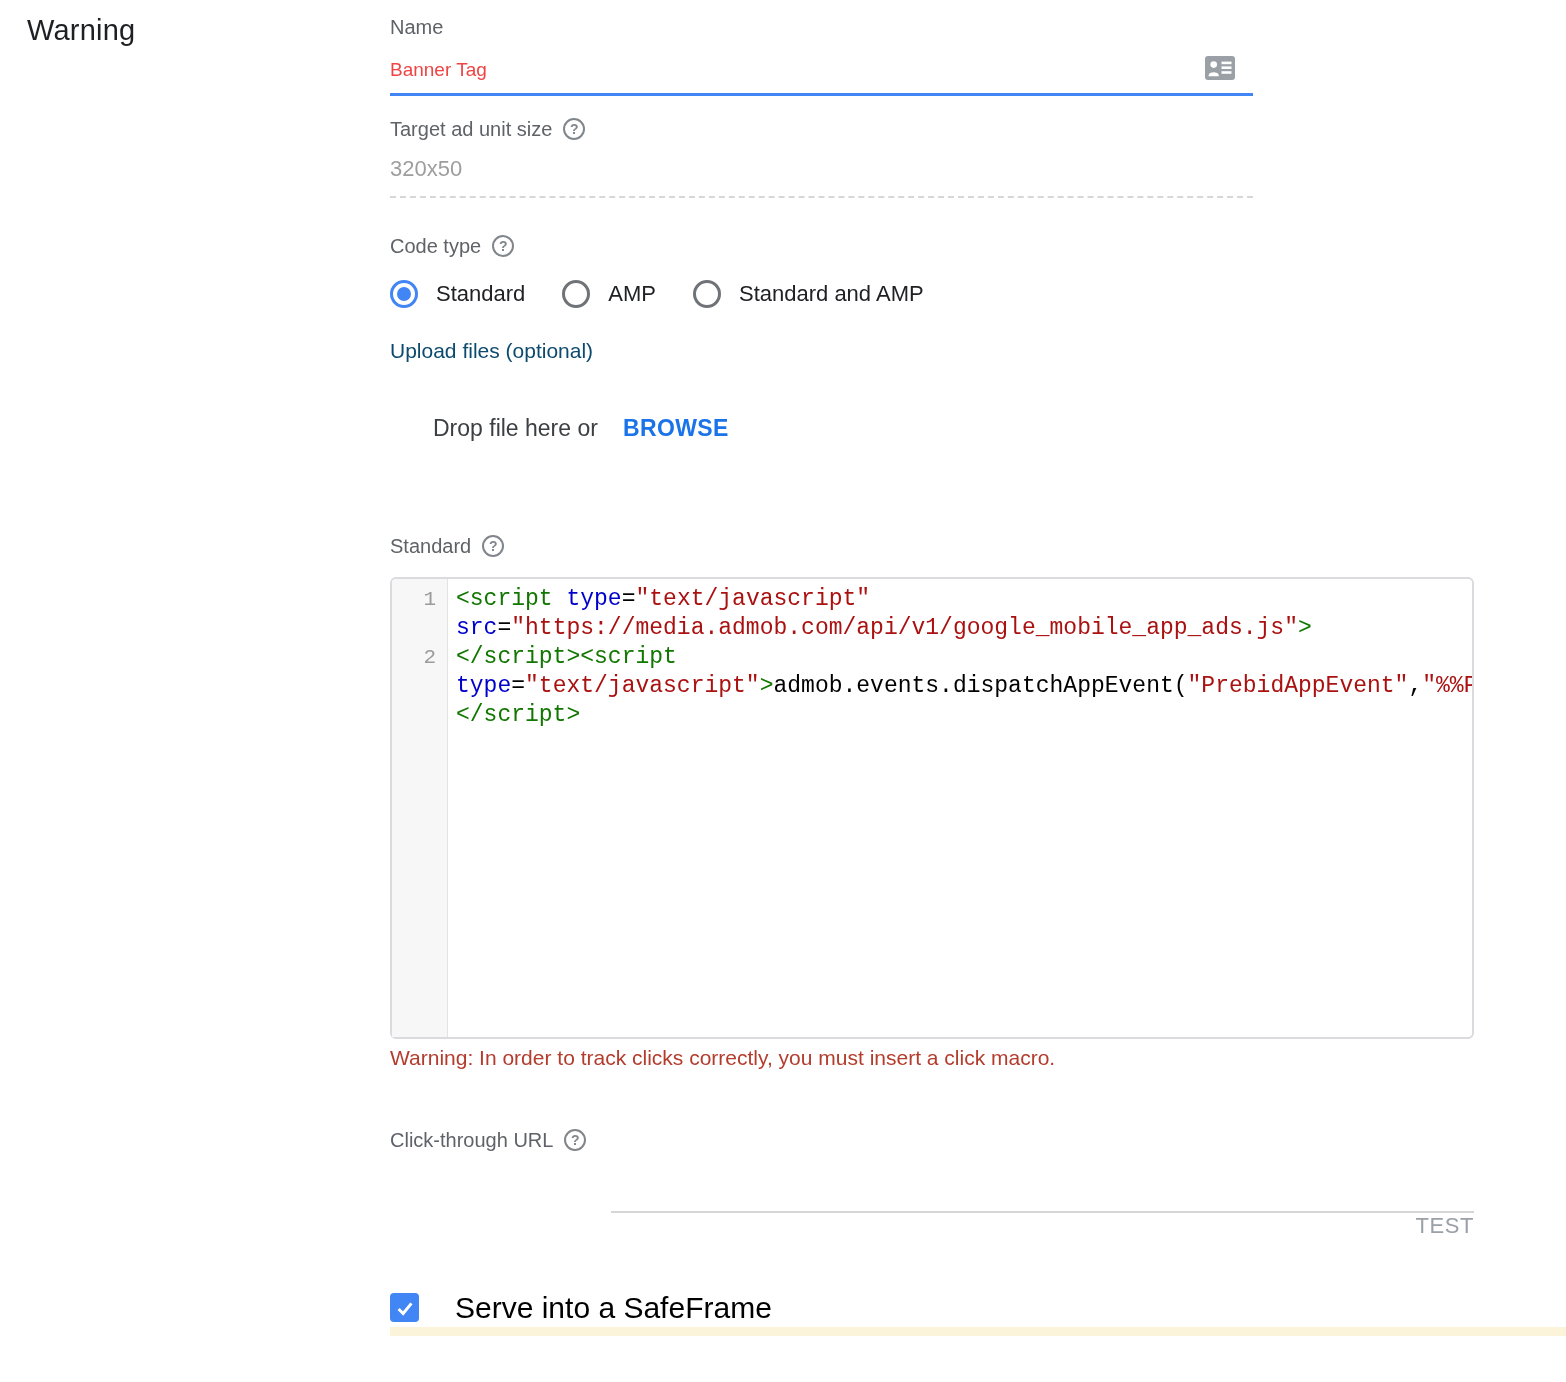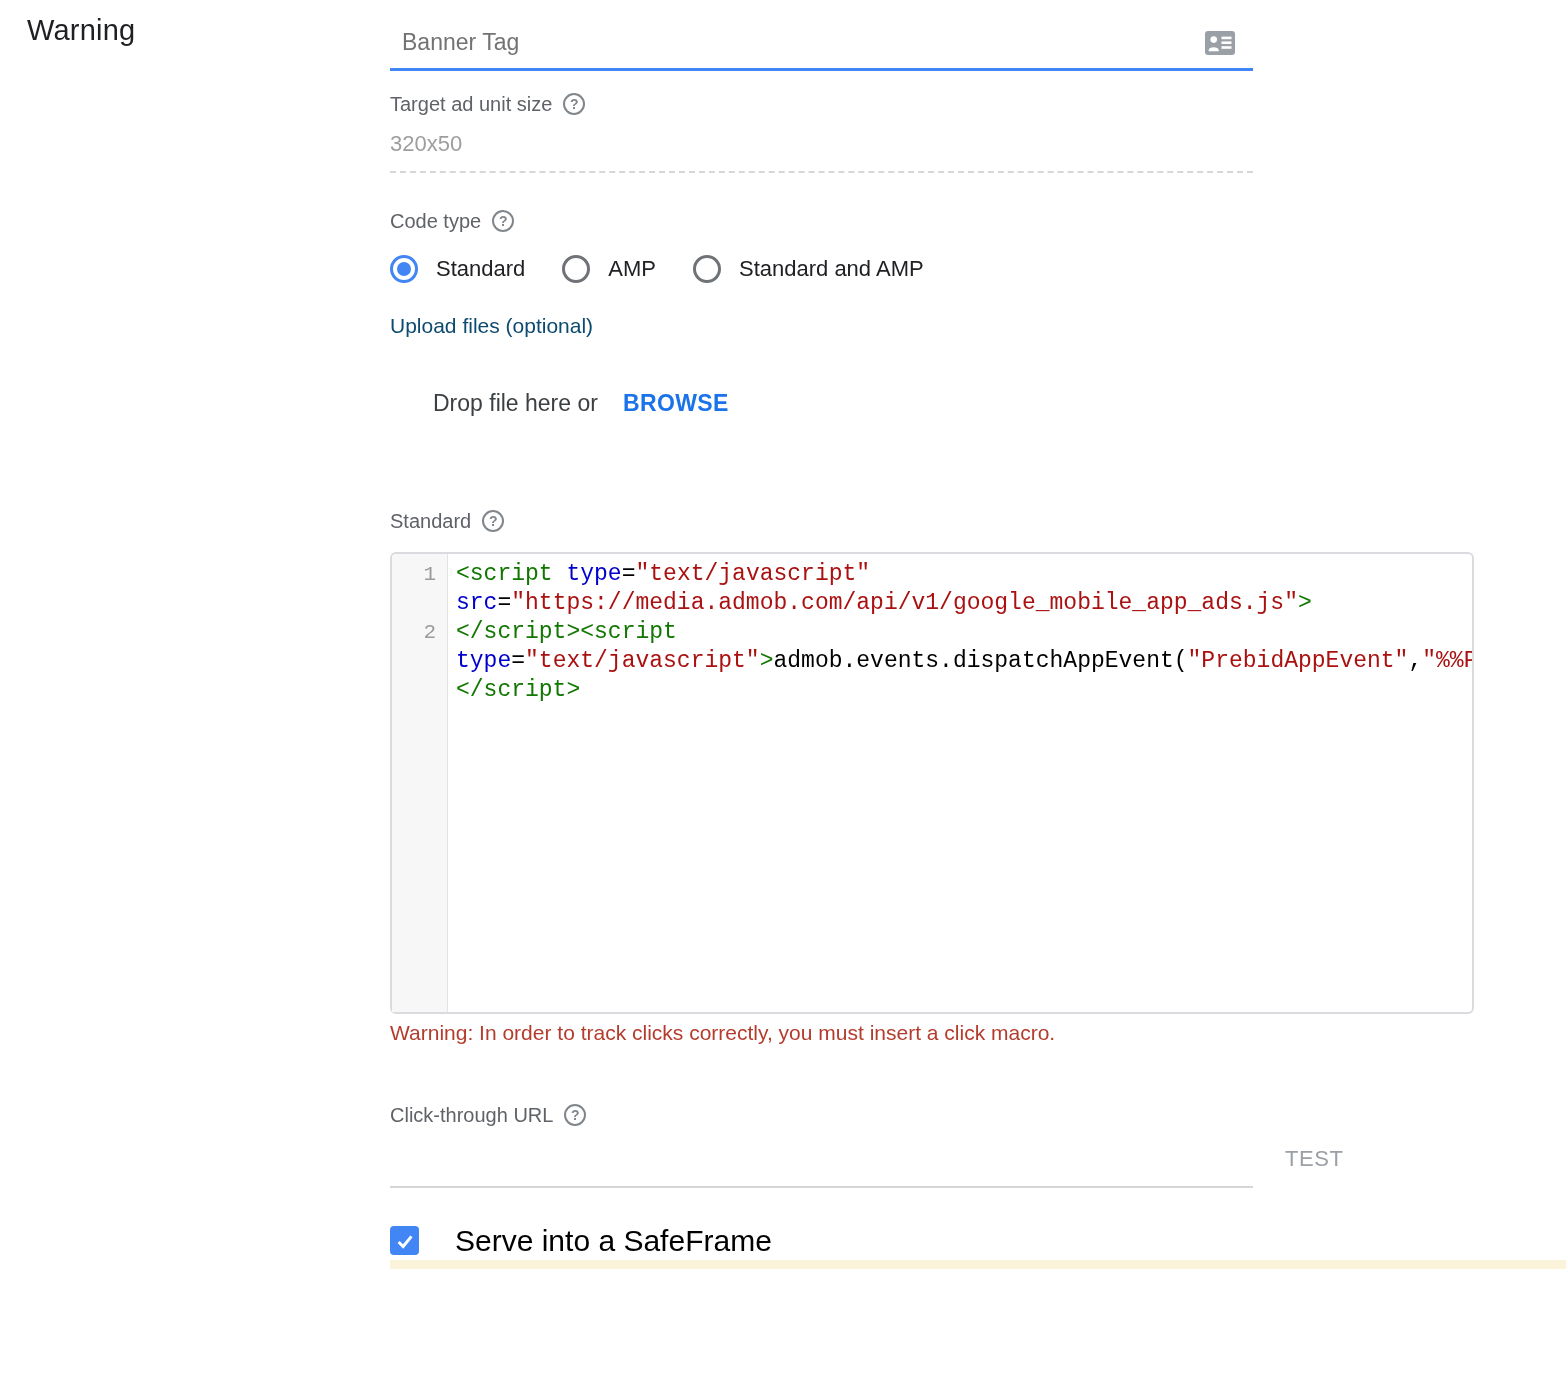--- a/index.html
+++ b/index.html
@@ -28,21 +28,21 @@
   .label{font-size:20px; color:var(--label-gray); line-height:26px;}
   .label-row{display:flex; align-items:center;}
   .help{width:22px;height:22px;border:2px solid #80868b;border-radius:50%;
     color:#80868b;font-size:14px;font-weight:700;line-height:1;
     display:inline-flex;align-items:center;justify-content:center;margin-left:11px;flex:0 0 auto;}
 
   
   .name-row{width:863px;margin-top:15px;border-bottom:3px solid var(--accent-blue);
     display:flex;align-items:flex-end;padding-bottom:12px;}
   .name-input{flex:1;border:none;outline:none;padding:0;font-family:inherit;
-    font-size:23px;color:#737373;background:transparent;margin-left:12px;}
+    font-size:19px;color:#ef4444;background:transparent;}
   .card-icon{margin-right:17px;display:inline-flex;}
 
   
   .target-section{margin-top:20px;}
   .target-value{width:863px;margin-top:14px;font-size:22px;color:var(--placeholder-gray);
     padding-bottom:14px;border-bottom:2px dashed #d7d7d7;}
 
   
   .codetype-section{margin-top:35px;}
   .radio-group{display:flex;align-items:center;margin-top:20px;height:29px;}
@@ -79,21 +79,21 @@
     border-radius:0 0 5px 5px;display:flex;align-items:center;justify-content:space-between;
     padding:0 14px 0 50px;}
   .insert-macro{border:none;background:none;padding:0;cursor:pointer;font-family:inherit;
     font-size:23px;font-weight:700;letter-spacing:.3px;color:var(--link-blue);}
   .resize-handle{display:inline-flex;align-self:flex-end;margin-bottom:8px;cursor:nwse-resize;}
 
   .warning{margin-top:6px;font-size:21px;line-height:26px;color:var(--warning-red);}
 
   
   .ctr-section{margin-top:56px;}
-  .ctr-row{width:1084px;display:flex;align-items:flex-end;margin-top:12px;}
+  .ctr-row{width:1084px;display:flex;align-items:flex-end;margin-top:12px;flex-direction:column;}
   .ctr-input{width:863px;height:48px;border:none;border-bottom:2px solid #d6d6d6;outline:none;
     font-family:inherit;font-size:22px;color:#202124;padding:0;background:transparent;}
   .test-btn{border:none;background:none;padding:0 0 16px 0;margin-left:32px;cursor:default;
     font-family:inherit;font-size:22px;font-weight:500;letter-spacing:.6px;color:#9aa0a6;}
 
   
   .safeframe-row{margin-top:38px;display:flex;align-items:center;height:29px;}
   .checkbox{width:29px;height:29px;border-radius:4px;background:var(--accent-blue);
     display:inline-flex;align-items:center;justify-content:center;cursor:pointer;flex:0 0 auto;}
   .cb-label{margin-left:36px;font-size:30px;color:#000000;}
@@ -103,20 +103,21 @@
 </head>
 <body>
 
 <div class="layout">
   <div class="left-col">
     <h1 class="page-title">Warning</h1>
   </div>
 
   <div class="form-col">
 
+    <div class="label">Name</div>
     <div class="name-row">
       <input class="name-input" value="Banner Tag" style="">
       <span class="card-icon">
         <svg width="32" height="26" viewBox="0 0 32 26">
           <rect x="1" y="1" width="30" height="24" rx="3" fill="#9aa0a6"></rect>
           <circle cx="9.7" cy="9.6" r="3.3" fill="#ffffff"></circle>
           <path d="M4.6 20.5 c0-4.2 10.2-4.2 10.2 0 l0 0.8 -10.2 0 z" fill="#ffffff"></path>
           <rect x="17.5" y="6.6" width="10" height="2.6" fill="#ffffff"></rect>
           <rect x="17.5" y="11.4" width="10" height="2.6" fill="#ffffff"></rect>
           <rect x="17.5" y="16.2" width="10" height="2.6" fill="#ffffff"></rect>

